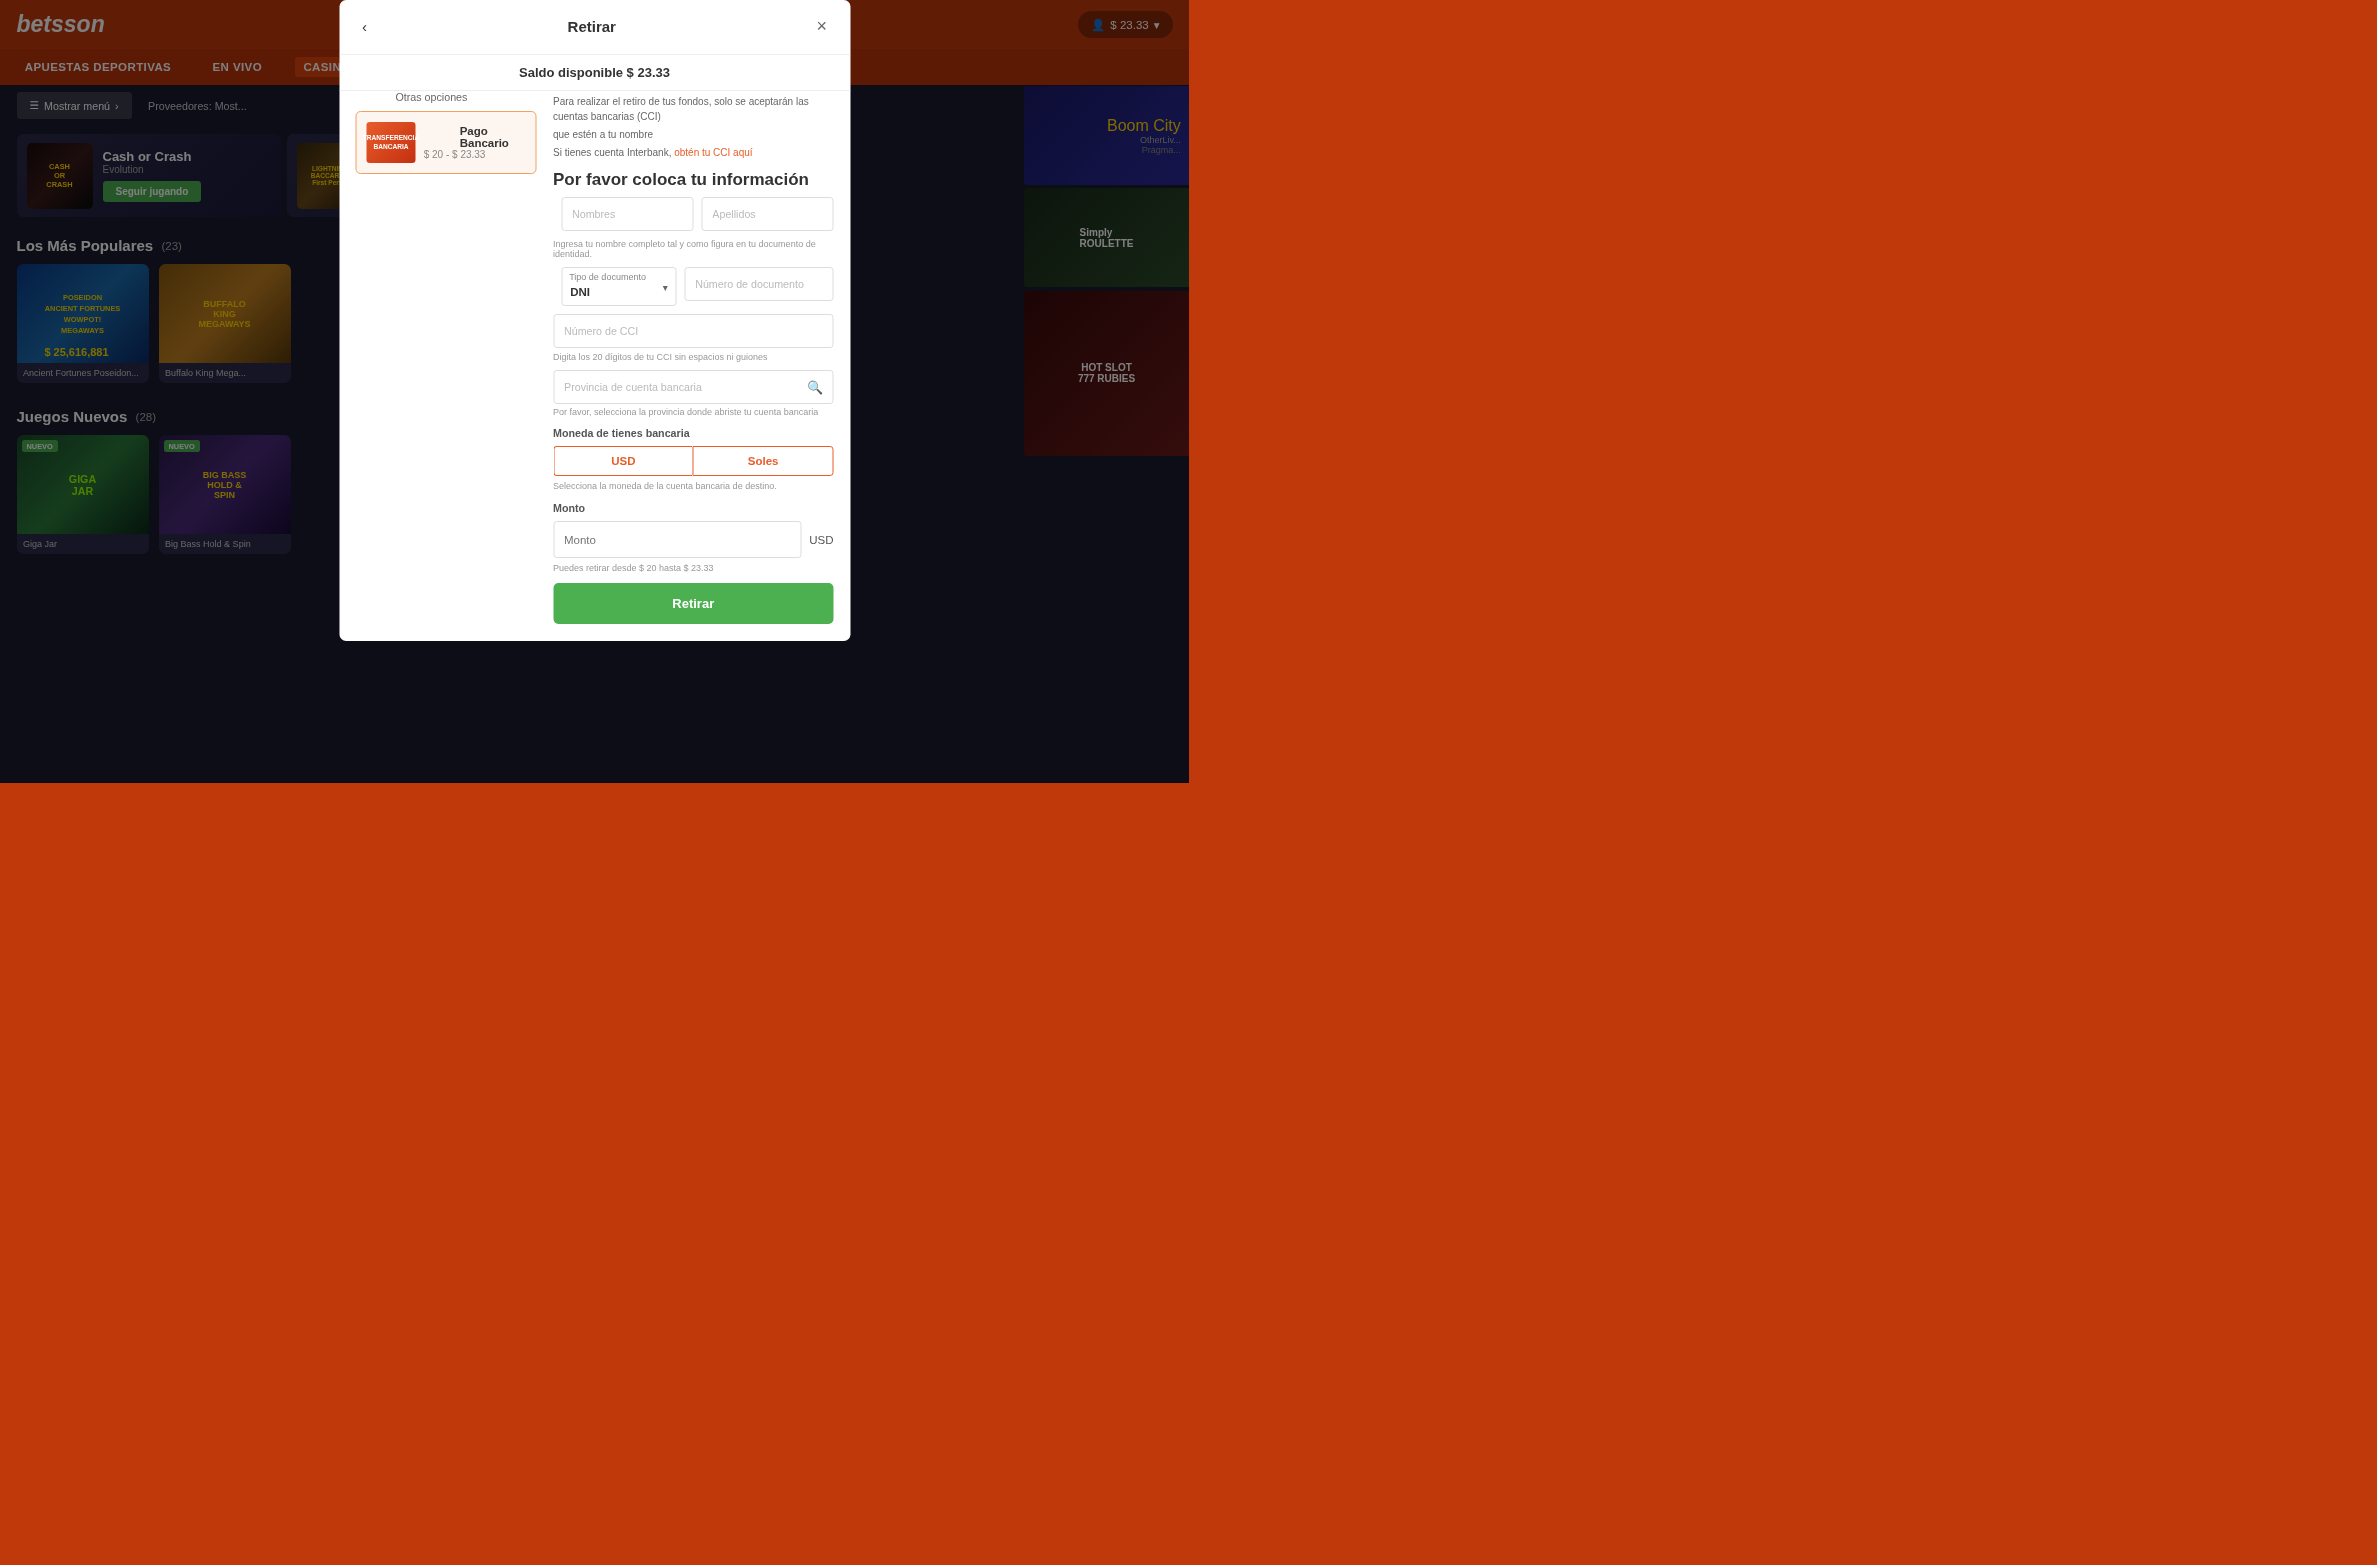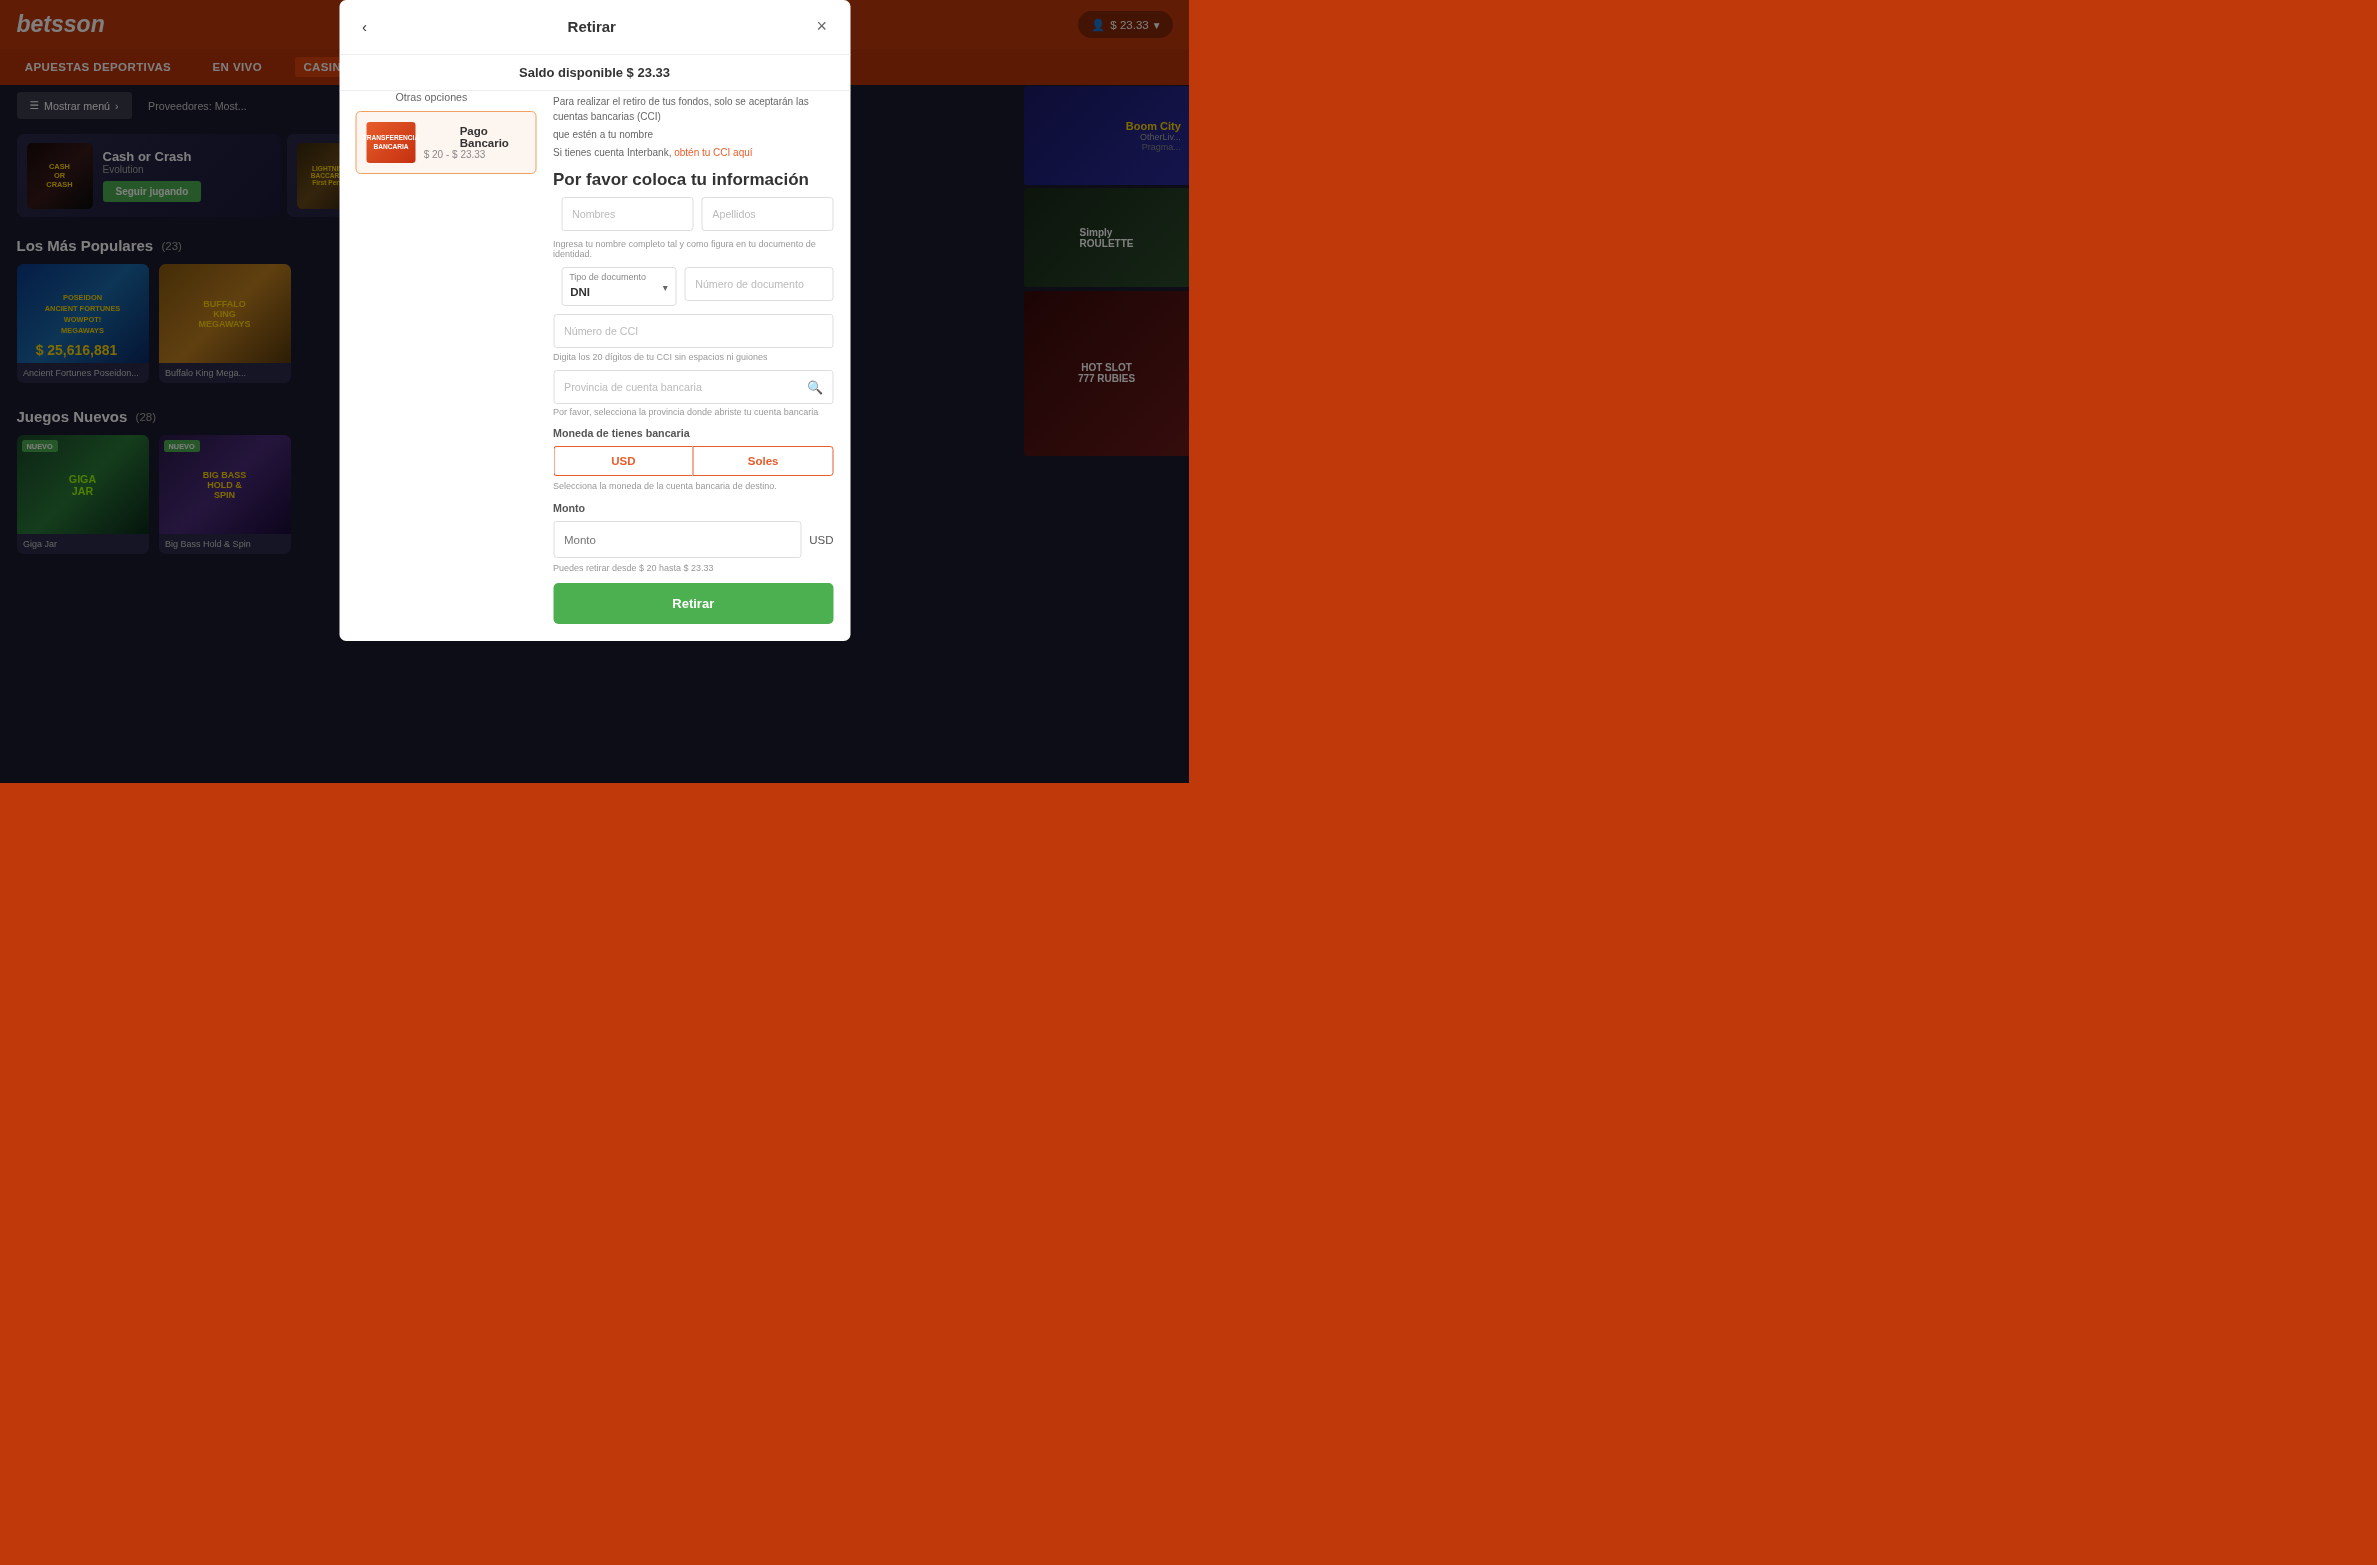--- a/index.html
+++ b/index.html
@@ -43,21 +43,21 @@
     .section { padding: 12.4px 16.5px; }
     .section-header { display: flex; align-items: center; gap: 8.2px; margin-bottom: 10px; }
     .section-title { color: white; font-size: 15px; font-weight: bold; }
     .section-count { color: #aaa; font-size: 11.5px; }
 
     .games-grid { display: flex; gap: 10px; }
     .game-card { flex: 0 0 132px; background: #2a2a4a; border-radius: 6.6px; overflow: hidden; cursor: pointer; }
     .game-card-img { width: 132px; height: 99px; background: linear-gradient(135deg, #3a2a1a, #1a2a3a); display: flex; align-items: center; justify-content: center; color: white; font-size: 9px; text-align: center; padding: 6.6px; position: relative; }
     .game-card-label { color: #ccc; font-size: 9px; padding: 5px 6.6px; white-space: nowrap; overflow: hidden; text-overflow: ellipsis; }
     .new-badge { position: absolute; top: 5px; left: 5px; background: #4CAF50; color: white; font-size: 7.4px; font-weight: bold; padding: 1.6px 5px; border-radius: 2.5px; }
-    .price-badge { position: absolute; bottom: 5px; left: 0; right: 12px; text-align: center; color: #FFD700; font-size: 14px; font-weight: bold; }
+    .price-badge { position: absolute; bottom: 5px; left: 0; right: 12px; text-align: center; color: #FFD700; font-size: 11px; font-weight: bold; }
 
     
     .overlay { position: absolute; top: 0; left: 0; width: 100%; height: 100%; background: rgba(0,0,0,0.5); z-index: 100; }
 
     
     .modal { position: absolute; top: 0; left: 50%; transform: translateX(-50%); width: 511px; background: white; border-radius: 6.6px; z-index: 200; max-height: 783px; overflow-y: auto; padding-bottom: 16.5px; }
     .modal::-webkit-scrollbar { width: 5px; }
     .modal::-webkit-scrollbar-track { background: #f0f0f0; }
     .modal::-webkit-scrollbar-thumb { background: #ccc; border-radius: 2.5px; }
 
@@ -223,21 +223,21 @@
           <div class="game-card-label">Big Bass Hold &amp; Spin</div>
         </div>
       </div>
     </div>
 
   </div>
 
   <div style="position:absolute;right:0;top:86px;width:165px;display:flex;flex-direction:column;gap:3.3px;">
     <div style="height:99px;background:linear-gradient(135deg,#1a1a6a,#2a2a9a);display:flex;align-items:center;justify-content:flex-end;padding:8.2px;border-radius:3.3px 0 0 3.3px;position:relative;">
       <div style="color:white;text-align:right">
-        <div style="font-size:11px;font-weight:bold;color:#FFD700">Boom City</div>
+        <div style="font-size:16px;font-weight:normal;color:#FFD700">Boom City</div>
         <div style="font-size:9px;color:#aaa">OtherLiv...</div>
         <div style="font-size:9px;color:#888">Pragma...</div>
       </div>
     </div>
     <div style="height:99px;background:linear-gradient(135deg,#1a2a1a,#2a4a2a);display:flex;align-items:center;justify-content:center;border-radius:3.3px 0 0 3.3px;">
       <span style="color:white;font-size:10px;font-weight:bold">Simply<br>ROULETTE</span>
     </div>
     <div style="height:165px;background:linear-gradient(135deg,#3a0a0a,#6a1a1a);display:flex;align-items:center;justify-content:center;border-radius:3.3px 0 0 3.3px;position:relative;">
       <span style="color:white;font-size:10px;font-weight:bold;text-align:center">HOT SLOT<br>777 RUBIES</span>
     </div>

